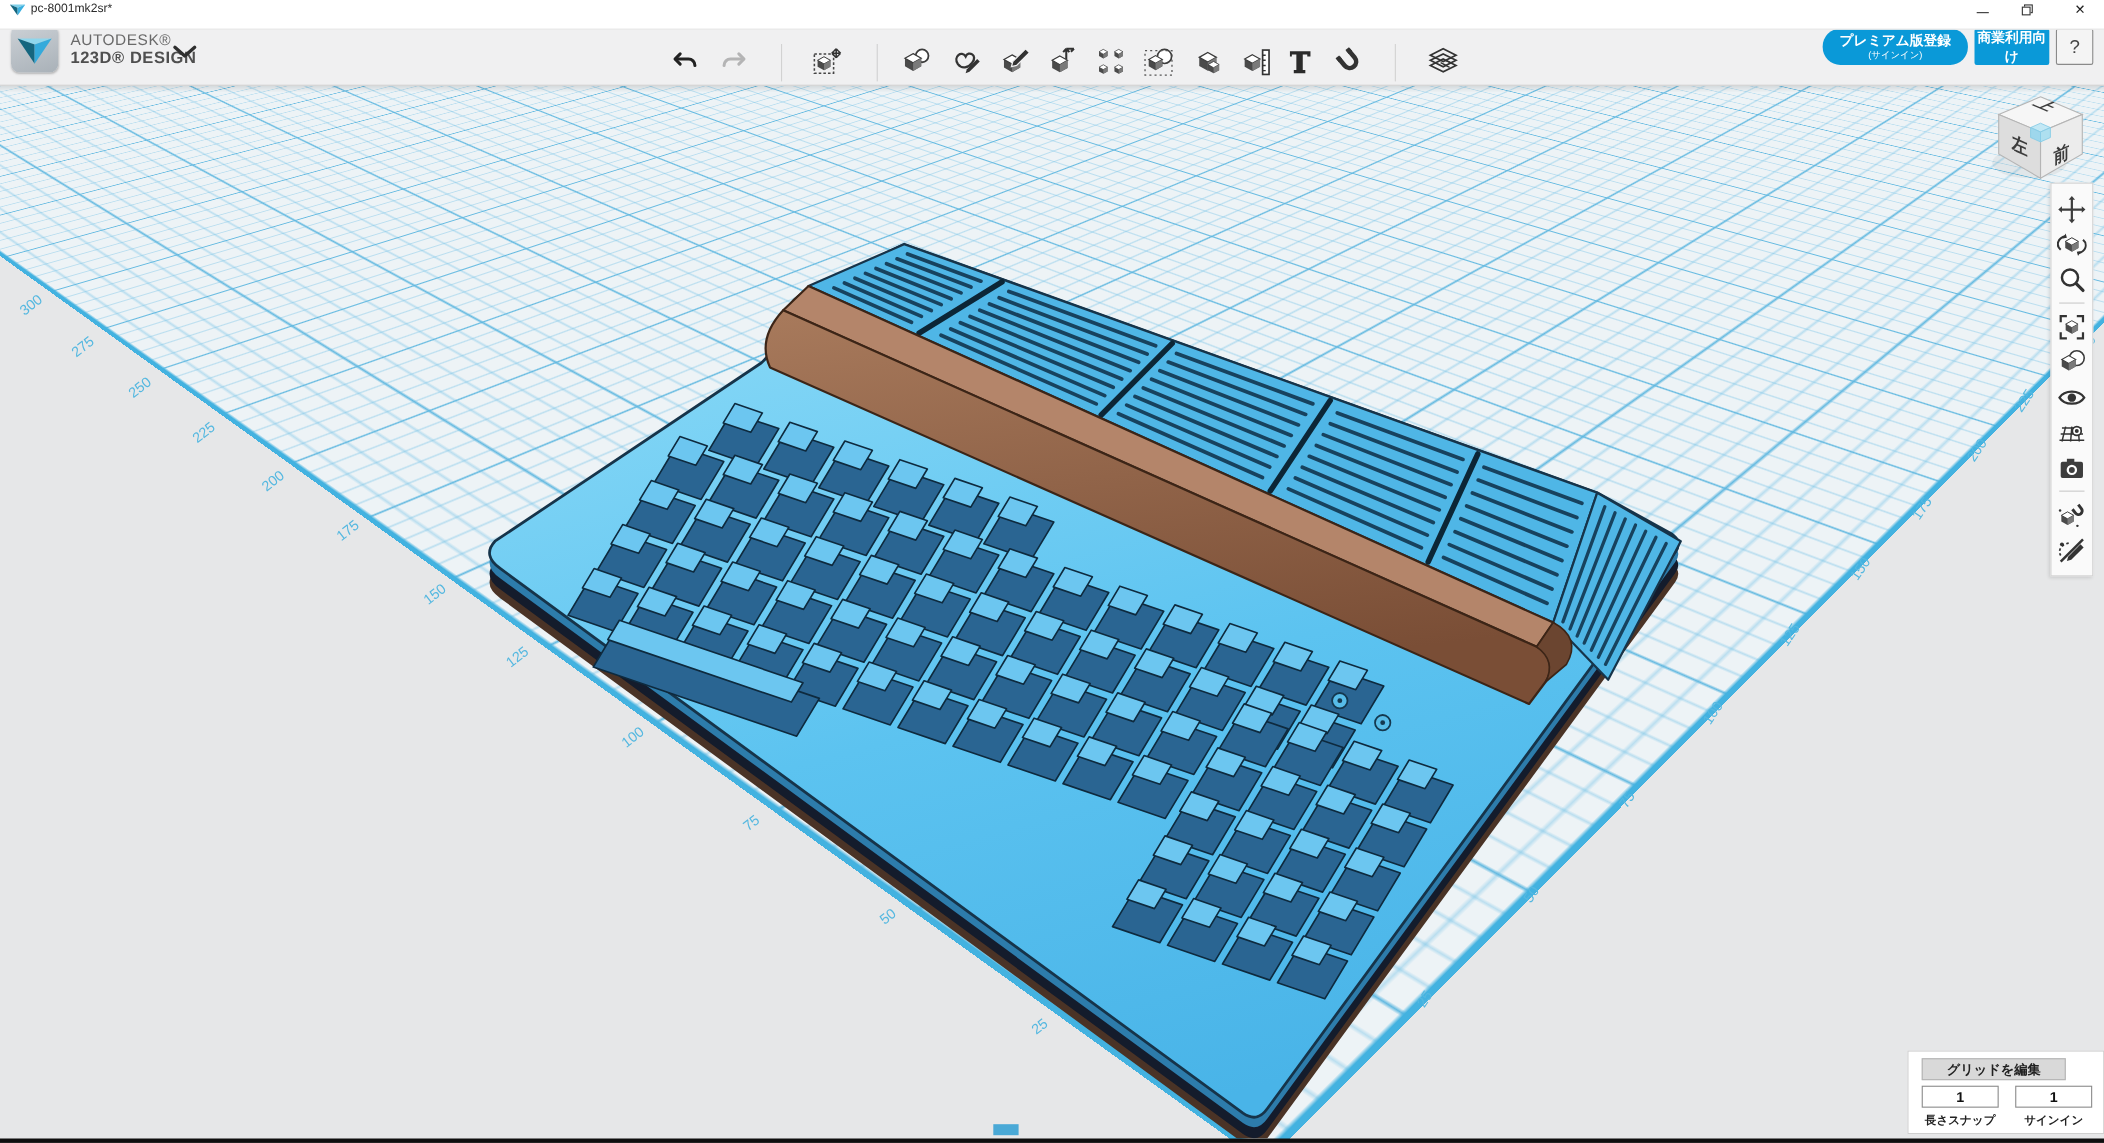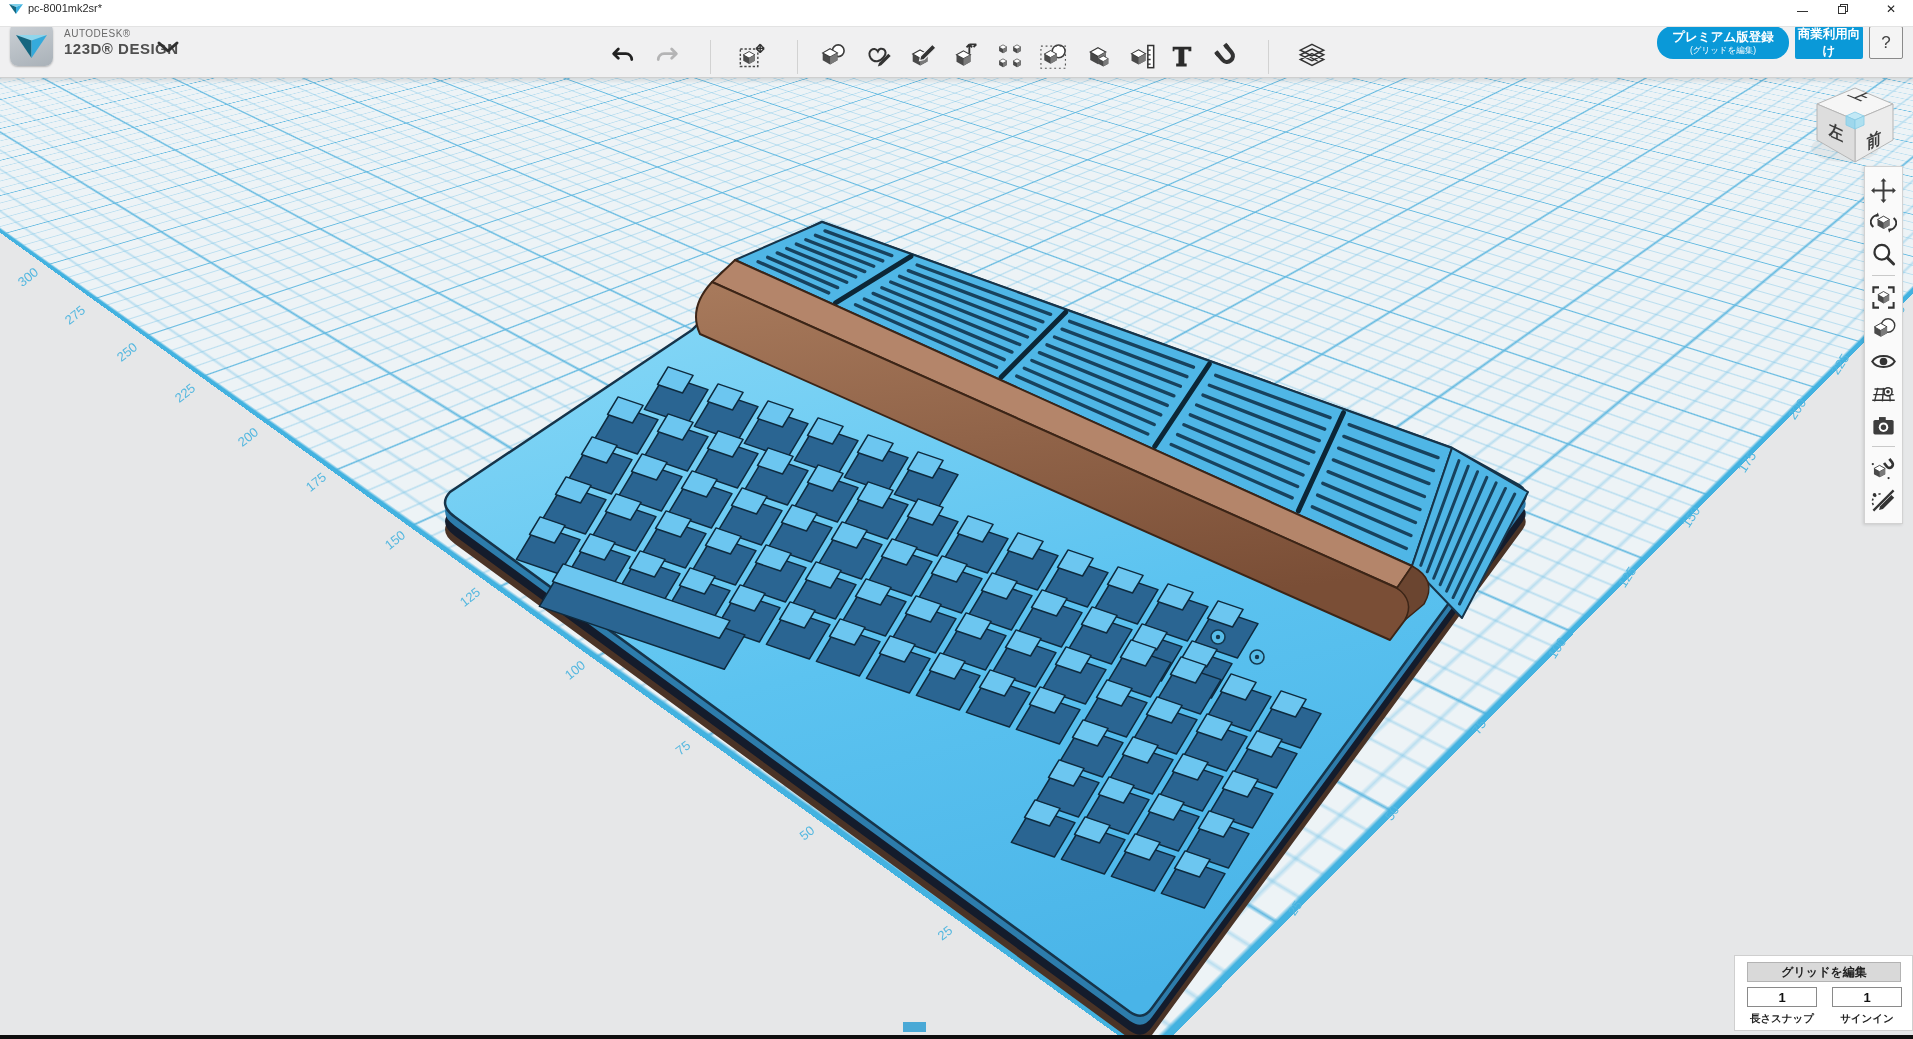--- a/index.html
+++ b/index.html
@@ -17,21 +17,21 @@
   .glyph-restore .b1 { position:absolute; right:0; top:0; width:8px; height:8px; border:1.2px solid #333; background:#fff; }
   .glyph-restore .b2 { position:absolute; left:0; bottom:0; width:8px; height:8px; border:1.2px solid #333; background:#fff; }
   .glyph-close { font-size:12px; color:#222; line-height:1; }
 
   
   .toolbar { position:absolute; left:0; top:17px; width:1913px; height:61px; background:#f0f0f1;
     border-bottom:1px solid #cfcfcf; z-index:39; }
   .logo-tile { position:absolute; left:10px; top:6px; width:43px; height:43px; border-radius:8px;
     background:linear-gradient(160deg,#ccd1d6 0%,#a9b1b8 100%); box-shadow:0 1px 2px rgba(0,0,0,.25); }
   .brand { position:absolute; left:64px; top:11px; line-height:1.15; }
-  .brand .b1 { font-size:10px; color:#6a6a6a; letter-spacing:.5px; }
+  .brand .b1 { font-size:14px; color:#6a6a6a; letter-spacing:.5px; }
   .brand .b2 { font-size:15px; font-weight:bold; color:#4f4f4f; letter-spacing:.5px; }
   .chev { position:absolute; left:156px; top:22px; width:24px; height:16px; cursor:pointer; }
   .ticon { position:absolute; top:25px; width:28px; height:28px; cursor:pointer; }
   .tsep { position:absolute; top:23px; width:1px; height:34px; background:#d2d2d2; }
   .disabled { opacity:.38; }
 
   .acct-btn { position:absolute; top:9px; height:33px; background:#0a99d8; color:#fff; border:none;
     border-radius:2px; cursor:pointer; text-align:center; font-family:inherit; }
   #premiumBtn { left:1657px; width:132px;border-radius:16px; }
   #premiumBtn .l1 { font-size:12.5px; font-weight:bold; display:block; line-height:15px; }
@@ -67,21 +67,21 @@
   
   .rtools { position:absolute; right:10px; top:88px; width:39px; background:#fafafa;
     border:1px solid #d2d2d2; box-shadow:-1px 1px 3px rgba(0,0,0,.12); z-index:6;
     display:flex; flex-direction:column; align-items:center; padding:7px 0; }
   .rtool { width:27px; height:27px; margin:2.5px 0; cursor:pointer; }
   .rsep { width:23px; height:1px; background:#c9c9c9; margin:5px 0; }
 
   
   .gridpanel { position:absolute; right:0; bottom:4px; width:179px; height:76px; background:#ffffff;
     border:1px solid #cfcfcf; z-index:7; }
-  .gp-btn { position:absolute; left:12px; top:6px; width:154px; height:20px; background:#d9d9d9;
+  .gp-btn { position:absolute; left:12px; top:6px; width:131px; height:20px; background:#d9d9d9;
     border:1px solid #b3b3b3; font-size:12px; font-weight:bold; color:#222; cursor:pointer; font-family:inherit; }
   .gp-input { position:absolute; top:31px; width:70px; height:20px; border:1px solid #8a8a8a;
     font-size:13px; font-weight:bold; text-align:center; color:#111; font-family:inherit; }
   .gp-label { position:absolute; top:56px; width:70px; text-align:center; font-size:10.5px; font-weight:bold; color:#222; }
 
   .bottombar { position:absolute; left:0; bottom:0; width:1913px; height:4px; background:#0e0e0e; z-index:50; }
   .origin-marker { position:absolute; left:903px; bottom:3px; width:23px; height:10px; background:#4aa9d6; z-index:8; }
 </style>
 </head>
 <body>
@@ -185,21 +185,21 @@
     </g>
   </svg>
   <div class="tsep" style="left:1268px"></div>
   <svg class="ticon" style="left:1298px" viewBox="0 0 24 24">
     <path d="M12,2 L22,7 L12,12 L2,7 Z M12,6 L22,11 L12,16 L2,11 Z M12,10 L22,15 L12,20 L2,15 Z" fill="none" stroke="#333" stroke-width="1.3"></path>
     <path d="M14,11 l5,2.5 M12,14 l5,2.5 M10,12.8 l5,2.5" stroke="#333" stroke-width="1"></path>
   </svg>
 
   <button class="acct-btn" id="premiumBtn">
     <span class="l1">プレミアム版登録</span>
-    <span class="l2">(グリッドを編集)</span>
+    <span class="l2">(サインイン)</span>
   </button>
   <button class="acct-btn" id="signinBtn">商業利用向け</button>
   <button id="helpBtn">?</button>
 </div>
 
 <svg width="0" height="0" style="position:absolute">
   <symbol id="cb" viewBox="0 0 24 24">
     <path d="M12,3.5 L20,8 v8 L12,20.5 L4,16 V8 Z" fill="#4a4a4a"></path>
     <path d="M12,3.5 L20,8 L12,12.5 L4,8 Z" fill="#ffffff" stroke="#3c3c3c" stroke-width="1.2"></path>
     <path d="M12,12.5 L20,8 v8 L12,20.5 Z" fill="#7a7a7a"></path>

